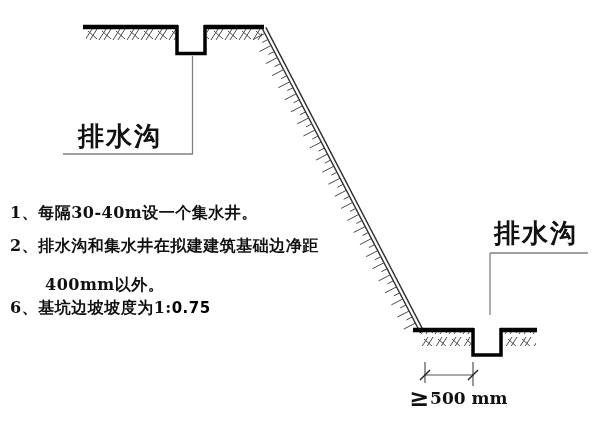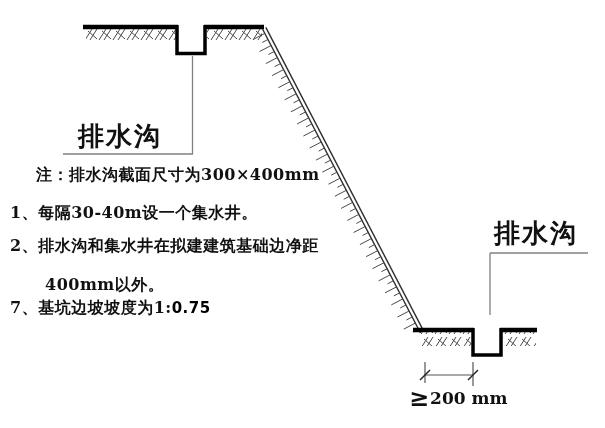--- a/index.html
+++ b/index.html
@@ -115,29 +115,28 @@
     <line x1="473" y1="362" x2="473" y2="386" stroke="#555" stroke-width="1.2"></line>
     <line x1="425" y1="375" x2="473" y2="375" stroke="#555" stroke-width="1.2"></line>
     <line x1="420" y1="380" x2="430" y2="370" stroke="#222" stroke-width="1.5"></line>
     <line x1="468" y1="380" x2="478" y2="370" stroke="#222" stroke-width="1.5"></line>
   </svg>
 
   <div class="txt big-label" style="left:78px;top:119px;">排水沟</div>
 
   <div class="txt big-label" style="left:494px;top:216px;">排水沟</div>
 
-  <div class="txt note" style="left:36px;top:165px;">注：排水沟截面尺寸为300×400mm</div>
 
   <div class="txt note" style="left:10px;top:203px;">1、每隔30-40m设一个集水井。</div>
 
   <div class="txt note" style="left:10px;top:236px;">2、排水沟和集水井在拟建建筑基础边净距</div>
 
   <div class="txt note" style="left:45px;top:275px;">400mm以外。</div>
 
   <div class="txt note" style="left:10px;top:298px;">
-    <span>7、基坑边坡坡度为1:</span><span class="muted-val">0.75</span>
+    <span>6、基坑边坡坡度为1:</span><span class="muted-val">0.75</span>
   </div>
 
   <div class="txt dim-label" style="left:409px;top:383px;">
-    <span class="ge-sym">≥</span><span class="dim-val">200 mm</span>
+    <span class="ge-sym">≥</span><span class="dim-val">500 mm</span>
   </div>
 
 </div>
 
 </body></html>

